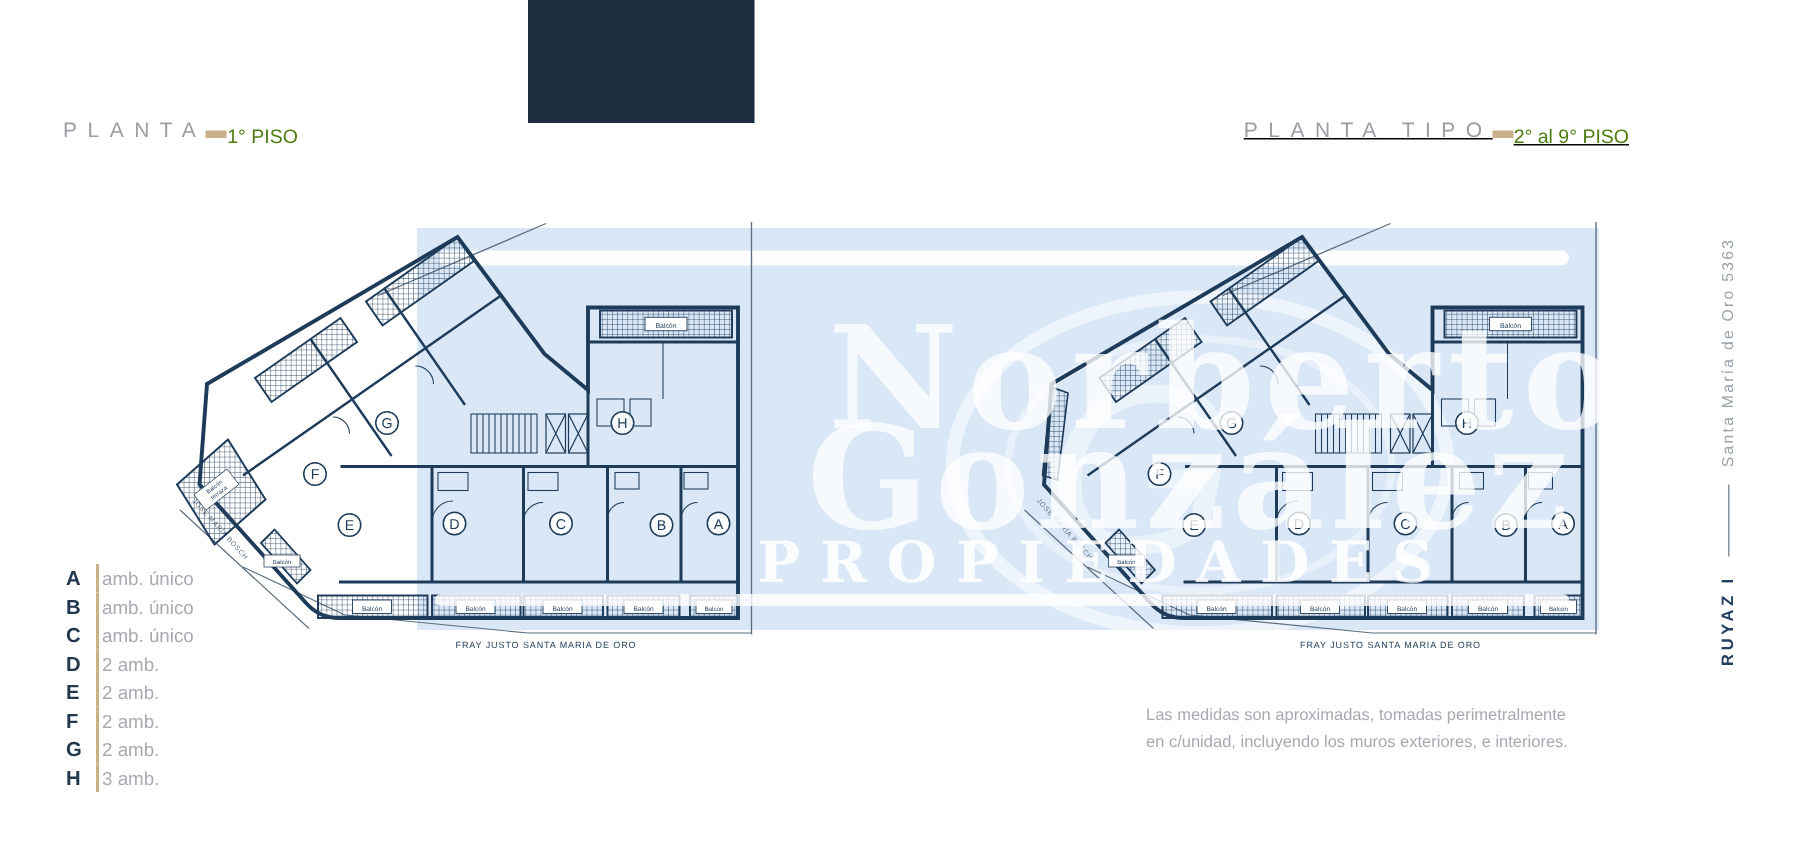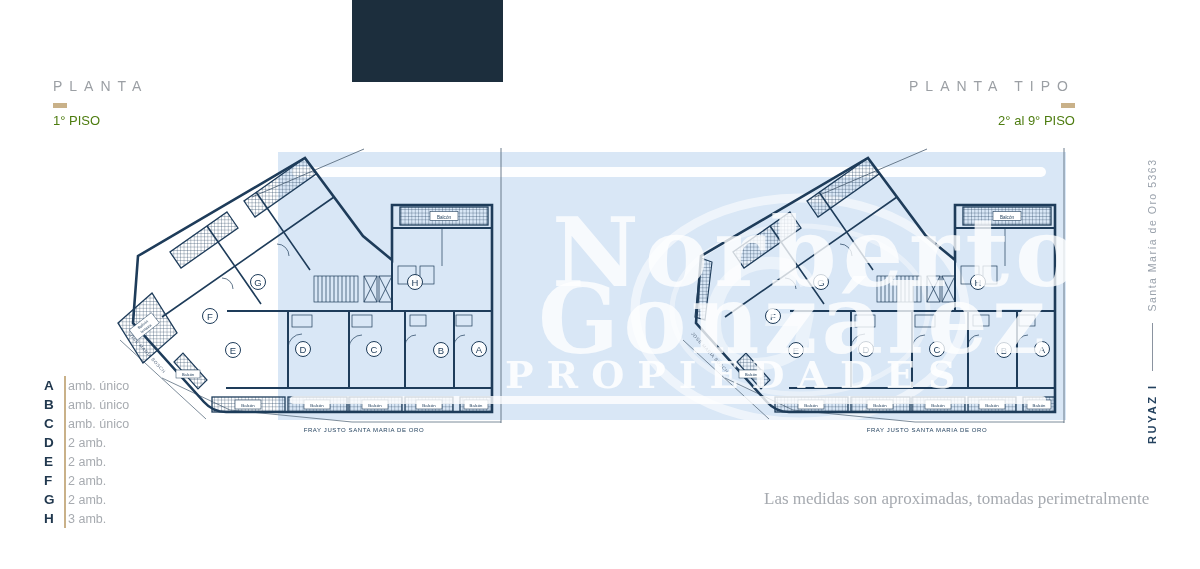--- a/index.html
+++ b/index.html
@@ -2,42 +2,42 @@
 <html><head>
 <meta charset="utf-8">
 <style>
   html,body{margin:0;padding:0;}
   body{width:1200px;height:569px;position:relative;overflow:hidden;background:#ffffff;
        font-family:"Liberation Sans",sans-serif;}
   .abs{position:absolute;}
   
   .logo-block{left:352px;top:0;width:151px;height:82px;background:#1c2e3d;z-index:6;}
   
-  .header{z-index:5;display:flex;flex-direction:column;margin-left:11px;}
+  .header{z-index:5;display:flex;flex-direction:row;}
   .header-left{left:42px;top:78px;align-items:flex-start;}
-  .header-right{right:125px;top:78px;align-items:flex-end;}
+  .header-right{right:114px;top:78px;text-decoration:underline;}
   .header .title{font-size:14px;letter-spacing:7px;color:#9b9fa4;font-weight:400;white-space:pre;}
   .header .dash{width:14px;height:5px;background:#c9b189;margin-top:9px;}
   .header .subtitle{font-size:13px;color:#4d7c0f;font-weight:500;margin-top:5px;}
   
   .side-strip{left:1143px;top:62px;width:18px;height:382px;z-index:5;}
   .side-rot{position:absolute;left:0;top:382px;width:382px;height:18px;
             transform:rotate(-90deg);transform-origin:left top;
             display:flex;align-items:center;gap:12px;}
   .side-rot .project{font-size:11px;font-weight:bold;letter-spacing:2.5px;color:#24425f;white-space:nowrap;}
   .side-rot .rule{width:48px;height:1px;background:#8a93a0;flex:none;}
   .side-rot .address{font-size:10.5px;letter-spacing:1.5px;color:#9aa2ac;white-space:nowrap;}
   
   .legend{left:44px;top:376px;z-index:5;}
   .legend-row{display:flex;align-items:center;height:19px;}
   .legend-letter{width:20px;font-size:13.5px;font-weight:bold;color:#21384e;}
   .legend-sep{width:0;height:19px;border-left:2px solid #c9b189;}
   .legend-desc{padding-left:2px;font-size:12.5px;color:#a7abb0;}
   
-  .disclaimer{left:764px;top:490px;z-index:5;font-size:17px;line-height:17.5px;color:#a6aab0;font-family:Liberation Serif, serif;}
+  .disclaimer{left:764px;top:469px;z-index:5;font-size:11px;line-height:17.5px;color:#a6aab0;}
   
   .wm-box{left:278px;top:152px;width:788px;height:268px;background:#d9e7f6;z-index:1;}
   .wm-graystrip{left:278px;top:152px;width:788px;height:8px;background:#eaeaec;z-index:1;}
   .wm-topbar{left:292px;top:167px;width:754px;height:10px;border-radius:5px;background:rgba(255,255,255,0.95);z-index:1;}
   .wm-bottombar{left:290px;top:396px;width:756px;height:8px;border-radius:4px;background:rgba(255,255,255,0.8);z-index:3;}
   .wm-emblem{left:600px;top:178px;z-index:1;}
   .wm-word{font-family:"DejaVu Serif","Liberation Serif",serif;font-weight:bold;
            color:rgba(255,255,255,0.78);z-index:3;pointer-events:none;white-space:nowrap;}
   .wm-word1{left:552px;top:183px;font-size:95px;letter-spacing:6px;margin-top:14px;}
   .wm-word2{left:538px;top:264px;font-size:95px;letter-spacing:4px;}
@@ -231,13 +231,14 @@
   </div>
   <div class="legend-row">
     <span class="legend-letter">H</span>
     <span class="legend-sep"></span>
     <span class="legend-desc">3 amb.</span>
   </div>
 </div>
 
 <div class="abs disclaimer">
   <div>Las medidas son aproximadas, tomadas perimetralmente</div>
+  <div>en c/unidad, incluyendo los muros exteriores,  e interiores.</div>
 </div>
 
 </body></html>

